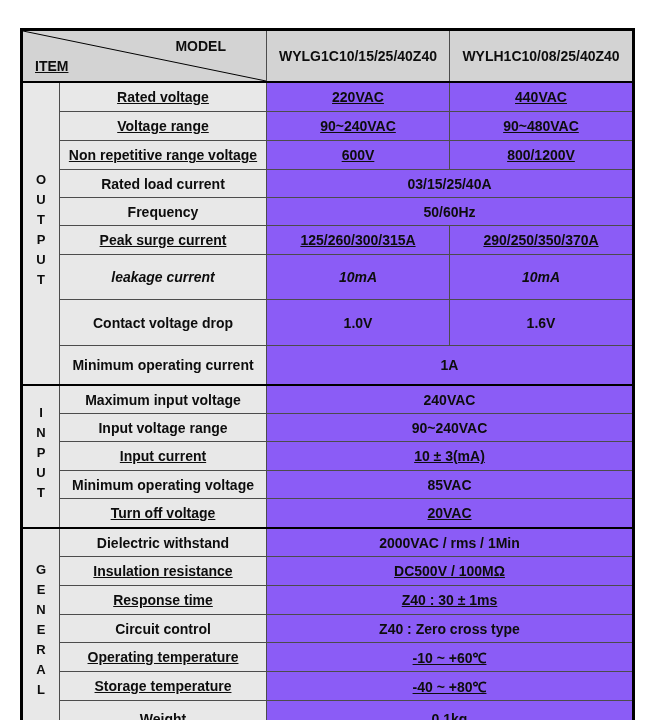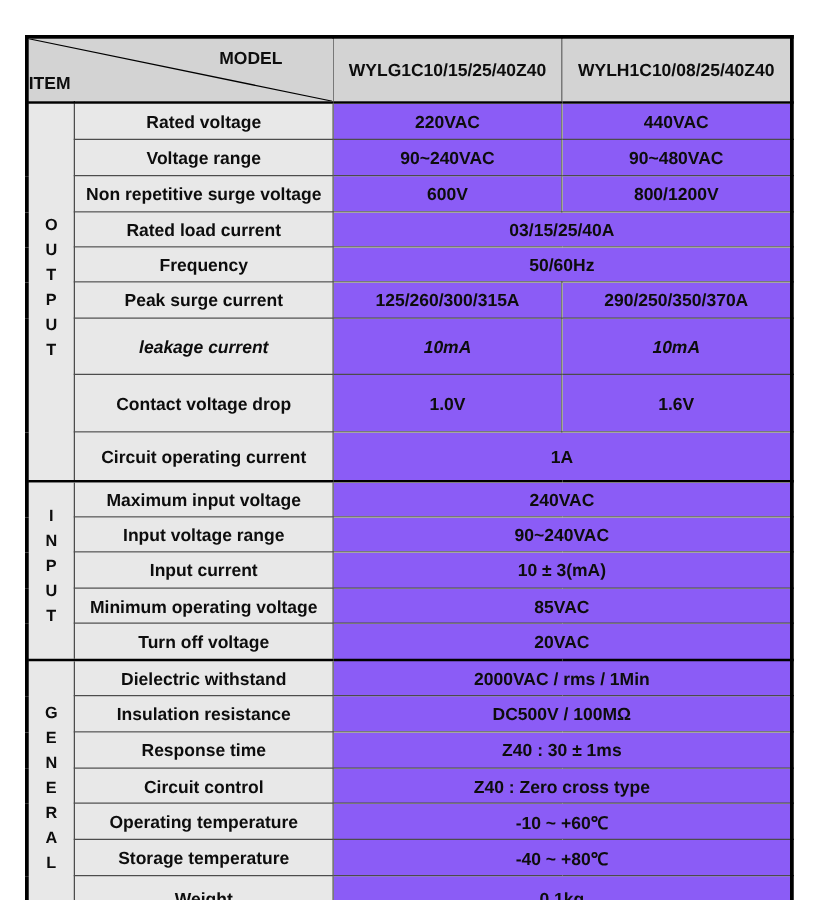--- a/index.html
+++ b/index.html
@@ -56,22 +56,23 @@
   }
   td.diag .model-word {
     position: absolute;
     top: 7px;
     right: 40px;
     font-weight: 700;
   }
   td.diag .item-word {
     position: absolute;
     bottom: 7px;
-    left: 0;
-    font-weight: 700;
+    left: 12px;
+    font-weight: 700;
+    text-decoration: underline;
   }
   
   td.sec-cell {
     background: #e8e8e8;
   }
   td.label-cell {
     background: #e8e8e8;
   }
   td.value-cell {
     background: #8b5cf6;
@@ -80,21 +81,21 @@
     display: inline-block;
     writing-mode: vertical-rl;
     text-orientation: upright;
     letter-spacing: 5px;
     font-size: 13px;
     font-weight: 700;
     line-height: 1;
   }
   
   tr.r-n  td { height: 27px; }
-  tr.r-n2 td { height: 28px; }
+  tr.r-n2 td { height: 28px; text-decoration: underline; }
   tr.r-tall  td { height: 44px; font-style: italic; }
   tr.r-tall2 td { height: 45px; }
   tr.r-med  td { height: 38px; }
   tr.r-wt   td { height: 36px; }
   
   tr.sec-top td { border-top: 2px solid #000000; }
 </style>
 </head>
 <body>
 
@@ -128,21 +129,21 @@
         <td class="label-cell">Rated voltage</td>
         <td class="value-cell">220VAC</td>
         <td class="value-cell">440VAC</td>
       </tr>
       <tr class="r-n2">
         <td class="label-cell">Voltage range</td>
         <td class="value-cell">90~240VAC</td>
         <td class="value-cell">90~480VAC</td>
       </tr>
       <tr class="r-n2">
-        <td class="label-cell">Non repetitive surge voltage</td>
+        <td class="label-cell">Non repetitive range voltage</td>
         <td class="value-cell">600V</td>
         <td class="value-cell">800/1200V</td>
       </tr>
       <tr class="r-n">
         <td class="label-cell">Rated load current</td>
         <td colspan="2" class="value-cell">03/15/25/40A</td>
       </tr>
       <tr class="r-n">
         <td class="label-cell">Frequency</td>
         <td colspan="2" class="value-cell">50/60Hz</td>
@@ -156,21 +157,21 @@
         <td class="label-cell">leakage current</td>
         <td class="value-cell">10mA</td>
         <td class="value-cell">10mA</td>
       </tr>
       <tr class="r-tall2">
         <td class="label-cell">Contact voltage drop</td>
         <td class="value-cell">1.0V</td>
         <td class="value-cell">1.6V</td>
       </tr>
       <tr class="r-med">
-        <td class="label-cell">Circuit operating current</td>
+        <td class="label-cell">Minimum operating current</td>
         <td colspan="2" class="value-cell">1A</td>
       </tr>
 
       <tr class="r-n sec-top">
         <td rowspan="5" class="sec-cell">
           <span class="vtext">INPUT</span>
         </td>
         <td class="label-cell">Maximum input voltage</td>
         <td colspan="2" class="value-cell">240VAC</td>
       </tr>

